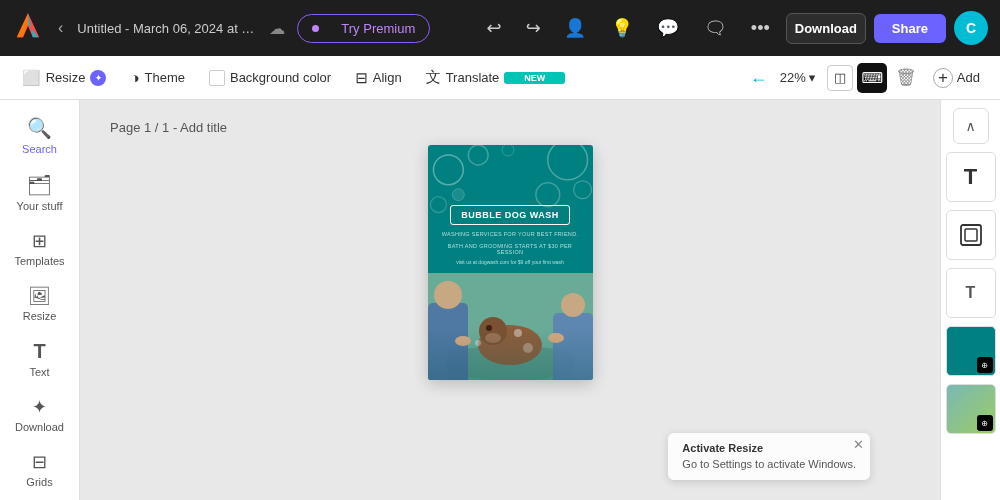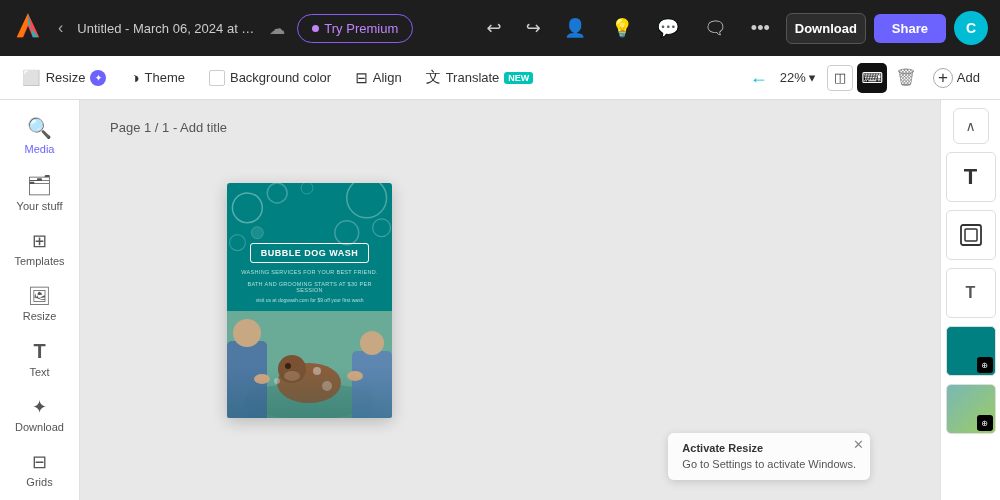--- a/index.html
+++ b/index.html
@@ -10,21 +10,21 @@
       display: flex; align-items: center; height: 56px;
       background: #1e1e1e; padding: 0 12px; gap: 8px; position: relative; z-index: 10;
     }
     .nav-logo { width: 32px; height: 32px; flex-shrink: 0; }
     .nav-back-btn { background: none; border: none; cursor: pointer; color: #aaa; font-size: 16px; padding: 4px 6px; border-radius: 4px; }
     .nav-title { color: #ccc; font-size: 13px; white-space: nowrap; overflow: hidden; text-overflow: ellipsis; max-width: 180px; }
     .nav-cloud-icon { color: #888; font-size: 16px; margin-left: 4px; }
     .try-premium-btn {
       background: transparent; border: 1.5px solid #8b5cf6; color: #c084fc;
       border-radius: 20px; padding: 6px 14px; font-size: 13px; cursor: pointer;
-      display: flex; align-items: center; gap: 5px; white-space: nowrap; margin-left: 4px;
+      display: flex; align-items: center; gap: 22px; white-space: nowrap; margin-left: 4px;
     }
     .try-premium-btn .dot { width: 7px; height: 7px; background: #c084fc; border-radius: 50%; }
     .nav-spacer { flex: 1; }
     .nav-icon-btn {
       background: none; border: none; cursor: pointer; color: #ccc;
       font-size: 18px; padding: 6px 8px; border-radius: 4px; display: flex; align-items: center;
     }
     .download-btn {
       background: #2d2d2d; border: 1.5px solid #555; color: #fff;
       border-radius: 6px; padding: 7px 8px; font-size: 13px; font-weight: 600; cursor: pointer;
@@ -40,21 +40,21 @@
       display: flex; align-items: center; height: 44px;
       background: #fff; border-bottom: 1px solid #ddd; padding: 0 12px; gap: 4px;
     }
     .toolbar-btn {
       display: flex; align-items: center; gap: 5px;
       background: none; border: none; cursor: pointer;
       font-size: 13px; color: #333; padding: 5px 10px; border-radius: 5px;
     }
     .toolbar-btn .icon-badge { width: 16px; height: 16px; background: #6c63ff; border-radius: 50%; display: inline-flex; align-items: center; justify-content: center; font-size: 9px; color: #fff; }
     .toolbar-color-box { width: 16px; height: 16px; border: 1px solid #ccc; border-radius: 2px; background: #fff; display: inline-block; }
-    .toolbar-new-badge { background: #00c4b4; color: #fff; font-size: 9px; padding: 1px 4px; border-radius: 3px; font-weight: bold; }
+    .toolbar-new-badge { background: #00c4b4; color: #fff; font-size: 9px; padding: 1px 20px; border-radius: 3px; font-weight: bold; }
     .toolbar-spacer { flex: 1; }
     .toolbar-arrow { font-size: 18px; color: #00bcd4; }
     .toolbar-zoom { display: flex; align-items: center; gap: 3px; font-size: 13px; color: #333; cursor: pointer; padding: 4px 8px; border-radius: 4px; text-align: right; }
     .page-btn { width: 26px; height: 26px; background: none; border: 1px solid #ccc; border-radius: 4px; display: flex; align-items: center; justify-content: center; font-size: 13px; cursor: pointer; color: #333; }
     .toolbar-kbd-icon { width: 30px; height: 30px; background: #111; border-radius: 5px; display: flex; align-items: center; justify-content: center; color: #fff; font-size: 15px; cursor: pointer; }
     .toolbar-trash { background: none; border: none; cursor: pointer; color: #888; font-size: 17px; padding: 4px; border-radius: 4px; }
     .toolbar-add-btn { display: flex; align-items: center; gap: 4px; background: none; border: none; cursor: pointer; font-size: 13px; color: #333; padding: 5px 8px; border-radius: 4px; }
 
     
     .main-layout { display: flex; height: calc(500px - 56px - 44px); }
@@ -69,21 +69,21 @@
       display: flex; flex-direction: column; align-items: center;
       padding: 8px 6px; cursor: pointer; border-radius: 6px; width: 68px;
       color: #555; font-size: 11px; gap: 3px;
     }
     .sidebar-item.active { color: #6c63ff; }
     .sidebar-item .si-icon { font-size: 20px; }
 
     
     .canvas-area {
       flex: 1; background: #e8e8e8; position: relative; overflow: hidden;
-      display: flex; align-items: center; padding: 20px;
+      display: flex; flex-direction: column; align-items: center; padding: 20px;
     }
     .page-label { font-size: 13px; color: #555; margin-bottom: 10px; align-self: flex-start; margin-left: 10px; }
     .canvas-doc {
       width: 165px; height: 235px;
       background: #008080;
       border-radius: 3px; box-shadow: 0 4px 16px rgba(0,0,0,0.2);
       overflow: hidden; position: relative; flex-shrink: 0;
     }
     .bubbles { position: absolute; top: 0; left: 0; width: 100%; height: 55%; pointer-events: none; }
     .doc-title-box {
@@ -197,21 +197,21 @@
     <span style="font-size:17px; border:1.5px solid #aaa; border-radius:50%; width:20px;height:20px;display:flex;align-items:center;justify-content:center;">+</span>
     <span>Add</span>
   </button>
 </div>
 
 <div class="main-layout">
 
   <aside class="left-sidebar">
     <div class="sidebar-item active">
       <span class="si-icon">🔍</span>
-      <span>Media</span>
+      <span>Search</span>
     </div>
     <div class="sidebar-item">
       <span class="si-icon">🗂</span>
       <span>Your stuff</span>
     </div>
     <div class="sidebar-item">
       <span class="si-icon" style="font-size:18px;">⊞</span>
       <span>Templates</span>
     </div>
     <div class="sidebar-item">

